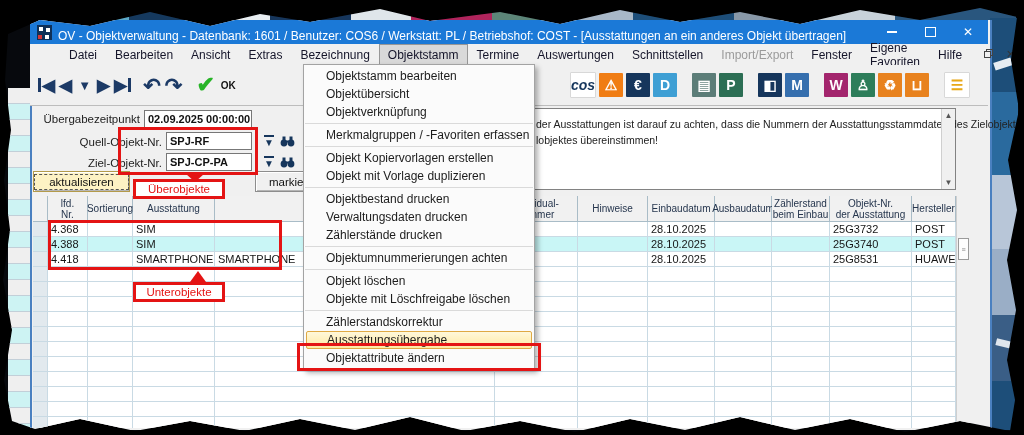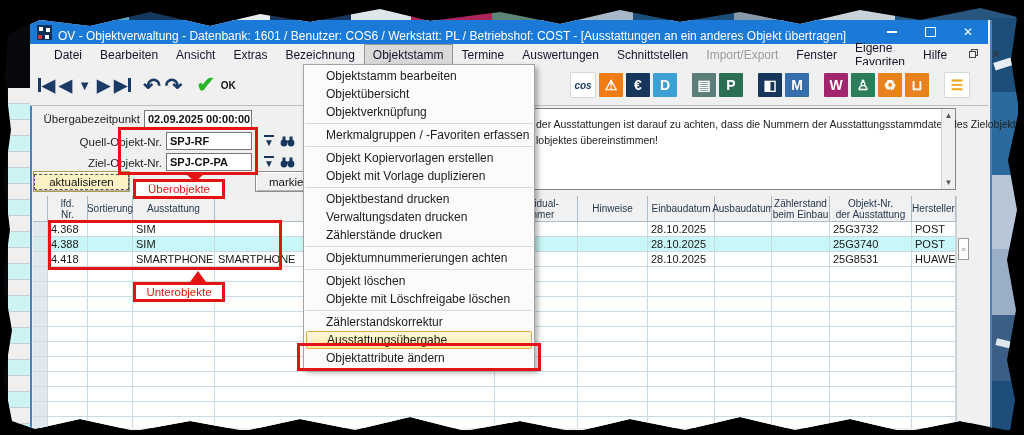--- a/index.html
+++ b/index.html
@@ -13,21 +13,21 @@
   #winbg{left:30px;top:20px;width:958px;height:410px;background:#f0f0f0;border-left:2px solid #4a80c0;border-right:2px solid #4a80c0;}
   #titlebar{left:30px;top:20px;width:958px;height:24px;background:#1b79d7;display:flex;align-items:center;color:#fff;font-size:12px;}
   .appicon{width:15px;height:15px;background:#0f3057;position:relative;margin:0 6px 0 7px;flex:none;}
   .appicon::before{content:"";position:absolute;left:2px;top:2px;width:4px;height:4px;background:#fff;box-shadow:7px 1px 0 #fff,-1px 8px 0 #d63434,6px 8px 0 #fff;}
   #title-text{white-space:nowrap;overflow:hidden;margin-top:8px;}
   .tb-controls{margin-left:auto;display:flex;align-items:center;gap:26px;margin-right:14px;}
   .tbc{width:12px;height:12px;display:flex;align-items:center;justify-content:center;color:#fff;font-size:12px;}
   .minbar{width:10px;height:2px;background:#fff;}
   .maxbox{width:9px;height:8px;border:1.5px solid #fff;}
   #menubar{left:30px;top:44px;width:958px;height:21px;background:#f0f0f0;display:flex;align-items:center;font-size:12px;color:#15152a;border-bottom:1px solid #e2e2e2;}
-  #menu-items{display:flex;align-items:stretch;height:100%;padding-left:15px;}
+  #menu-items{display:flex;align-items:stretch;height:100%;padding-left:30px;}
   .mi{padding:3px 9px 2px 9px;display:flex;align-items:center;}
   .mi.active{background:#d9d9d9;border:1px solid #979797;padding:2px 8px 1px 8px;}
   .mi.disabled{color:#9b9b9b;}
   .mdi-controls{margin-left:auto;display:flex;align-items:center;gap:12px;margin-right:10px;color:#333;}
   .mdibar{width:8px;height:2px;background:#444;margin-top:5px;}
   #toolbar{left:30px;top:65px;width:958px;height:40px;background:#f0f0f0;border-bottom:1px solid #bdbdbd;display:flex;align-items:center;}
   .navcluster{display:flex;align-items:center;gap:4px;padding-left:8px;color:#1c3a66;}
   .nvg{font-size:17px;font-weight:bold;line-height:1;}
   .nvbar{width:3px;height:14px;background:#1c3a66;}
   .nvcomb{display:flex;align-items:center;gap:1px;}
@@ -141,21 +141,21 @@
       <span class="nvcomb">
           <span class="nvg">▶</span>
           <span class="nvbar"></span>
         </span>
       <span class="undo" style="margin-left:8px;">↶</span>
       <span class="undo">↷</span>
       <span class="okcheck">✔</span>
       <span class="oklabel">OK</span>
     </span>
     <span id="toolbar-icons">
-        <span class="tico" style="background: rgb(255, 255, 255); color: rgb(22, 54, 92); border: 1px solid rgb(216, 216, 216); font-size: 10px; font-style: italic;">cos</span>
+        <span class="tico" style="background: rgb(255, 255, 255); color: rgb(22, 54, 92); border: 1px solid rgb(216, 216, 216); font-size: 14px; font-style: italic;">cos</span>
         <span class="tico" style="background: rgb(240, 125, 20); color: rgb(255, 255, 255);">⚠</span>
         <span class="tico" style="background: rgb(22, 54, 92); color: rgb(255, 255, 255);">€</span>
         <span class="tico" style="background: rgb(62, 159, 212); color: rgb(255, 255, 255);">D</span>
         <span class="tico" style="background: rgb(92, 125, 120); color: rgb(255, 255, 255); margin-left: 12px;">▤</span>
         <span class="tico" style="background: rgb(44, 110, 84); color: rgb(255, 255, 255);">P</span>
         <span class="tico" style="background: rgb(22, 54, 92); color: rgb(255, 255, 255); margin-left: 12px;">◧</span>
         <span class="tico" style="background: rgb(54, 111, 174); color: rgb(255, 255, 255);">M</span>
         <span class="tico" style="background: rgb(163, 37, 109); color: rgb(255, 255, 255); margin-left: 12px;">W</span>
         <span class="tico" style="background: rgb(45, 125, 90); color: rgb(255, 255, 255);">♙</span>
         <span class="tico" style="background: rgb(232, 130, 30); color: rgb(255, 255, 255);">♻</span>

